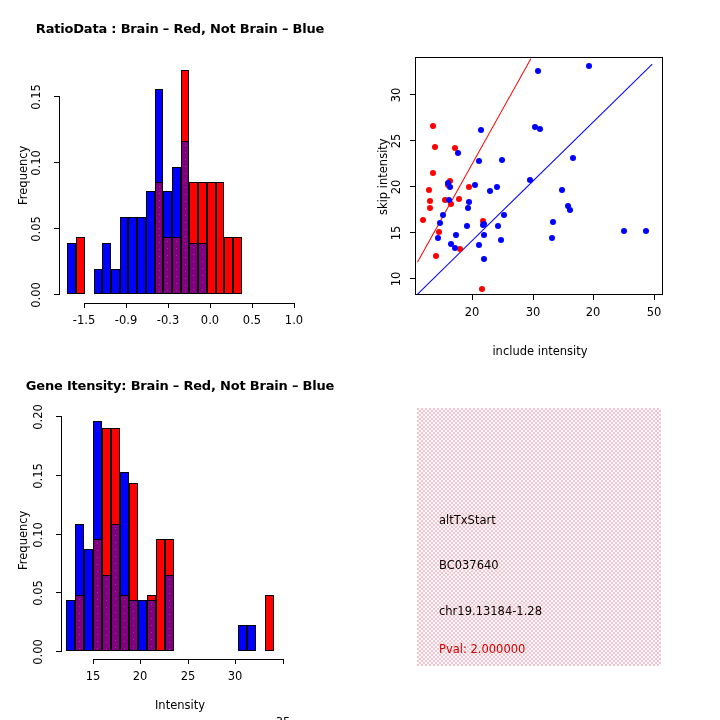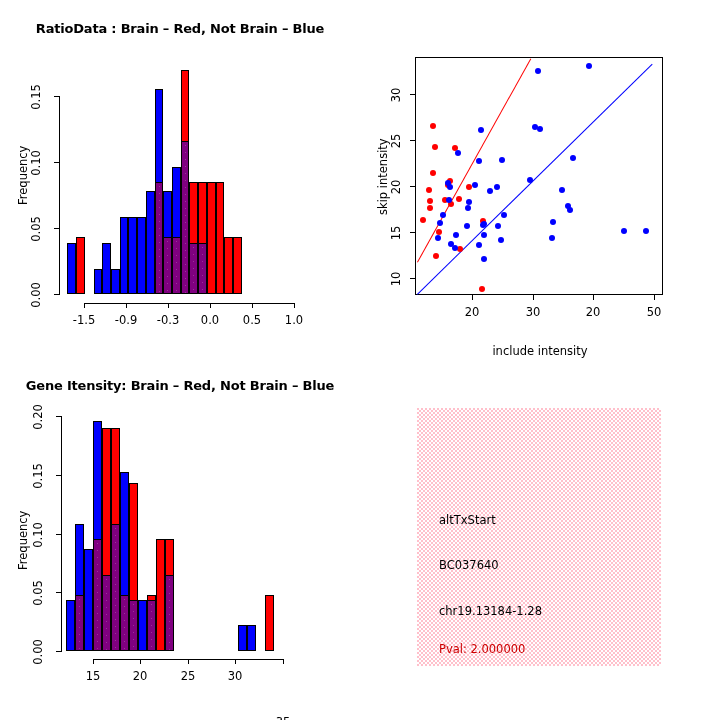--- a/index.html
+++ b/index.html
@@ -284,20 +284,21 @@
         <div class="pt pt-blue" style="left: 116px; top: 242.359px;"></div>
         <div class="pt pt-blue" style="left: 121.4px; top: 255.87px;"></div>
       </div>
   </div>
 
   <div class="panel panel-bl">
     <div class="plot-title" style="top:18px;">Gene Itensity: Brain – Red, Not Brain – Blue</div>
 
     <div class="axis-label y" style="left:16px; top:210px;">Frequency</div>
 
+    <div class="axis-label x" style="top:338px;">Intensity</div>
 
     <div class="axis-line" style="left:61px; top:56px; width:1px; height:236px;"></div>
     <div class="tick-mark" style="left:56px; top:291px; width:5px; height:1px;"></div>
     <div class="tick-mark" style="left:56px; top:232px; width:5px; height:1px;"></div>
     <div class="tick-mark" style="left:56px; top:174px; width:5px; height:1px;"></div>
     <div class="tick-mark" style="left:56px; top:115px; width:5px; height:1px;"></div>
     <div class="tick-mark" style="left:56px; top:56px;  width:5px; height:1px;"></div>
     <div class="tick-label y-rot" style="left:22px; top:285px; width:32px;">0.00</div>
     <div class="tick-label y-rot" style="left:22px; top:226px; width:32px;">0.05</div>
     <div class="tick-label y-rot" style="left:22px; top:168px; width:32px;">0.10</div>

